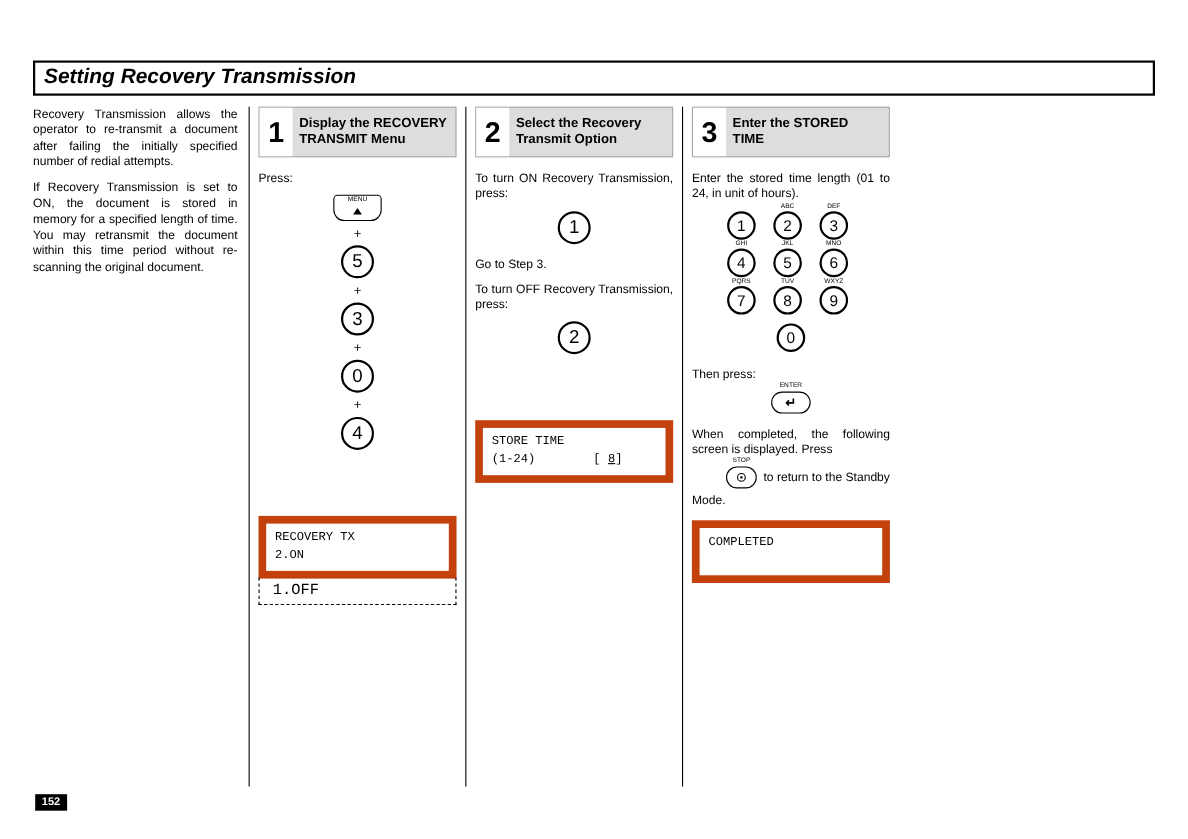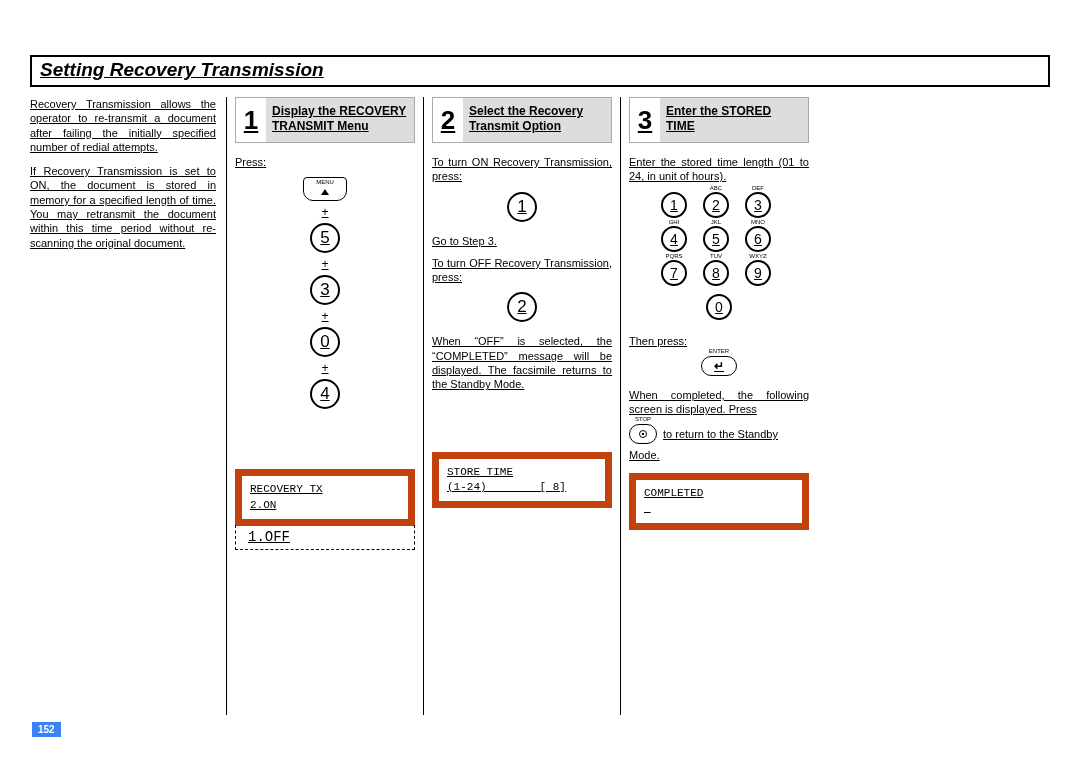--- a/index.html
+++ b/index.html
@@ -10,21 +10,20 @@
     font-family: Arial, Helvetica, sans-serif;
     font-size: 11px;
     color: #000;
     width: 1080px;
     height: 763px;
   }
   .page {
     padding: 55px 30px 30px 30px;
     position: relative;
     height: 100%;
-    text-decoration: underline;
   }
   .title-bar {
     border: 2px solid #000;
     padding: 2px 8px 4px 8px;
     font-size: 19px;
     font-weight: bold;
     font-style: italic;
     margin-bottom: 10px;
   }
   .columns {
@@ -153,20 +152,21 @@
   .enter-glyph {
     font-size: 12px;
     font-weight: bold;
     line-height: 1;
   }
   .stop-row {
     display: flex;
     align-items: center;
     gap: 6px;
     margin: 4px 0;
+    justify-content: flex-end;
   }
   .stop-key {
     width: 28px; height: 20px;
     border: 1.5px solid #000;
     border-radius: 10px;
     display: flex;
     align-items: center;
     justify-content: center;
     position: relative;
   }
@@ -206,21 +206,21 @@
     font-size: 14px;
     padding: 4px 24px 4px 12px;
     margin-top: 0;
     position: relative;
     top: -1px;
   }
   .page-num {
     position: absolute;
     left: 32px;
     bottom: 26px;
-    background: #3b82f6;
+    background: #000000;
     color: #fff;
     font-weight: bold;
     font-size: 10px;
     padding: 2px 6px;
   }
   .center-key {
     display: flex;
     justify-content: center;
     margin: 8px 0 12px 0;
   }
@@ -275,21 +275,20 @@
       </div>
       <p class="body-text">To turn ON Recovery Transmission, press:</p>
       <div class="center-key">
           <div class="round-key big">1</div>
         </div>
       <p class="body-text">Go to Step 3.</p>
       <p class="body-text">To turn OFF Recovery Transmission, press:</p>
       <div class="center-key">
           <div class="round-key big">2</div>
         </div>
-      <p class="body-text">When “OFF” is selected, the “COMPLETED” message will be displayed. The facsimile returns to the Standby Mode.</p>
       <div class="lcd step2"><span>STORE TIME</span>
 <span>(1-24)        [ </span><span class="underline">8</span><span>]</span></div>
     </div>
 
     <div class="sep"></div>
 
     <div class="col col-step">
       <div class="step-head">
         <div class="step-num">3</div>
         <div class="step-title">Enter the STORED TIME</div>

